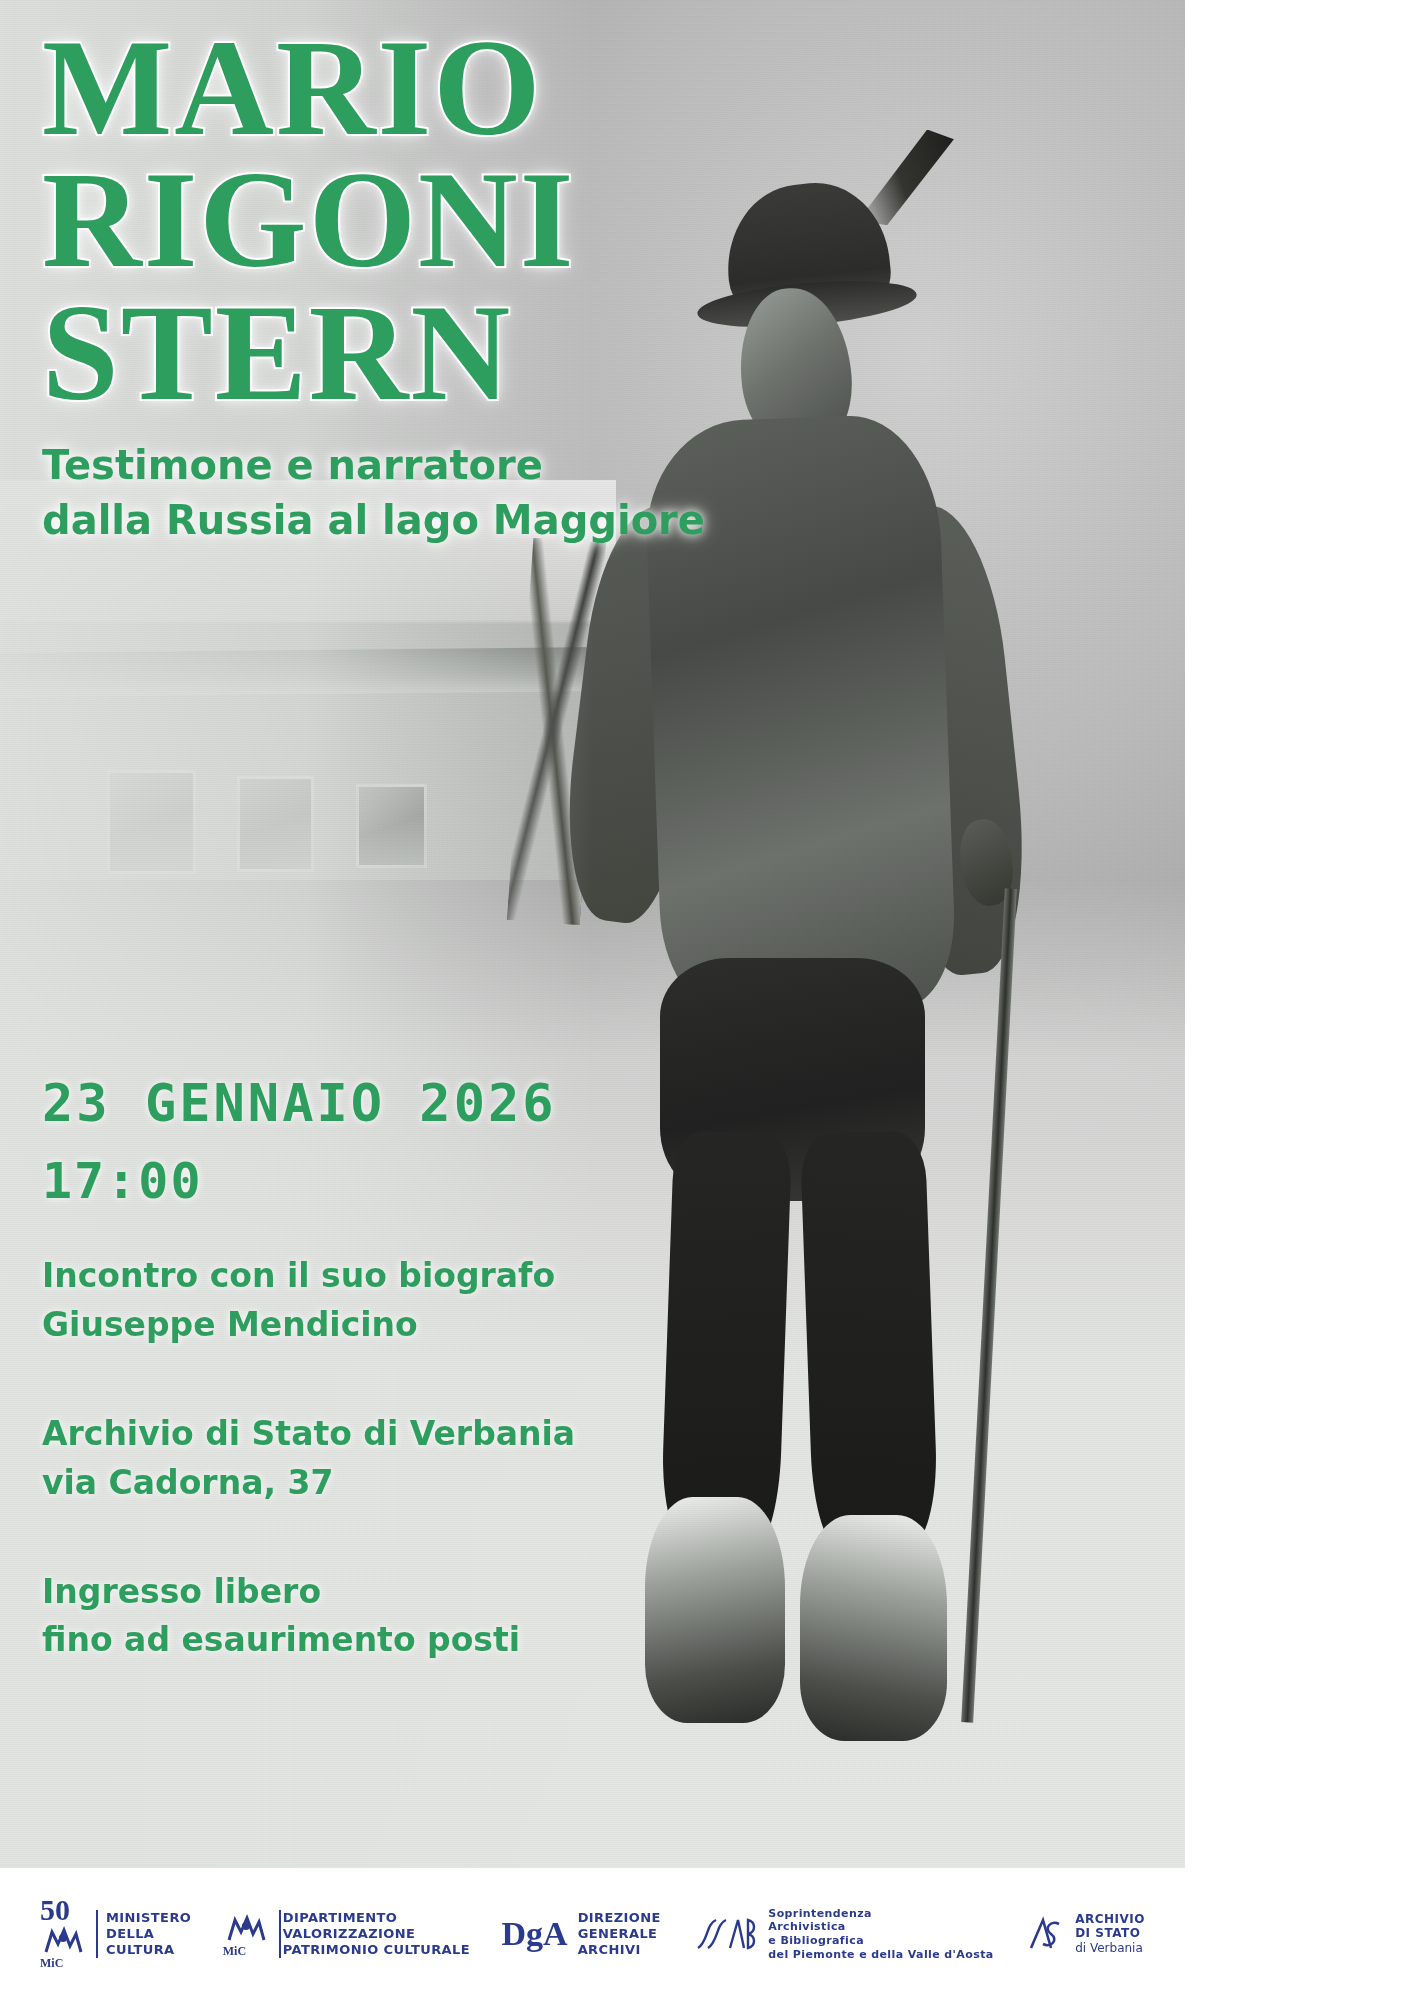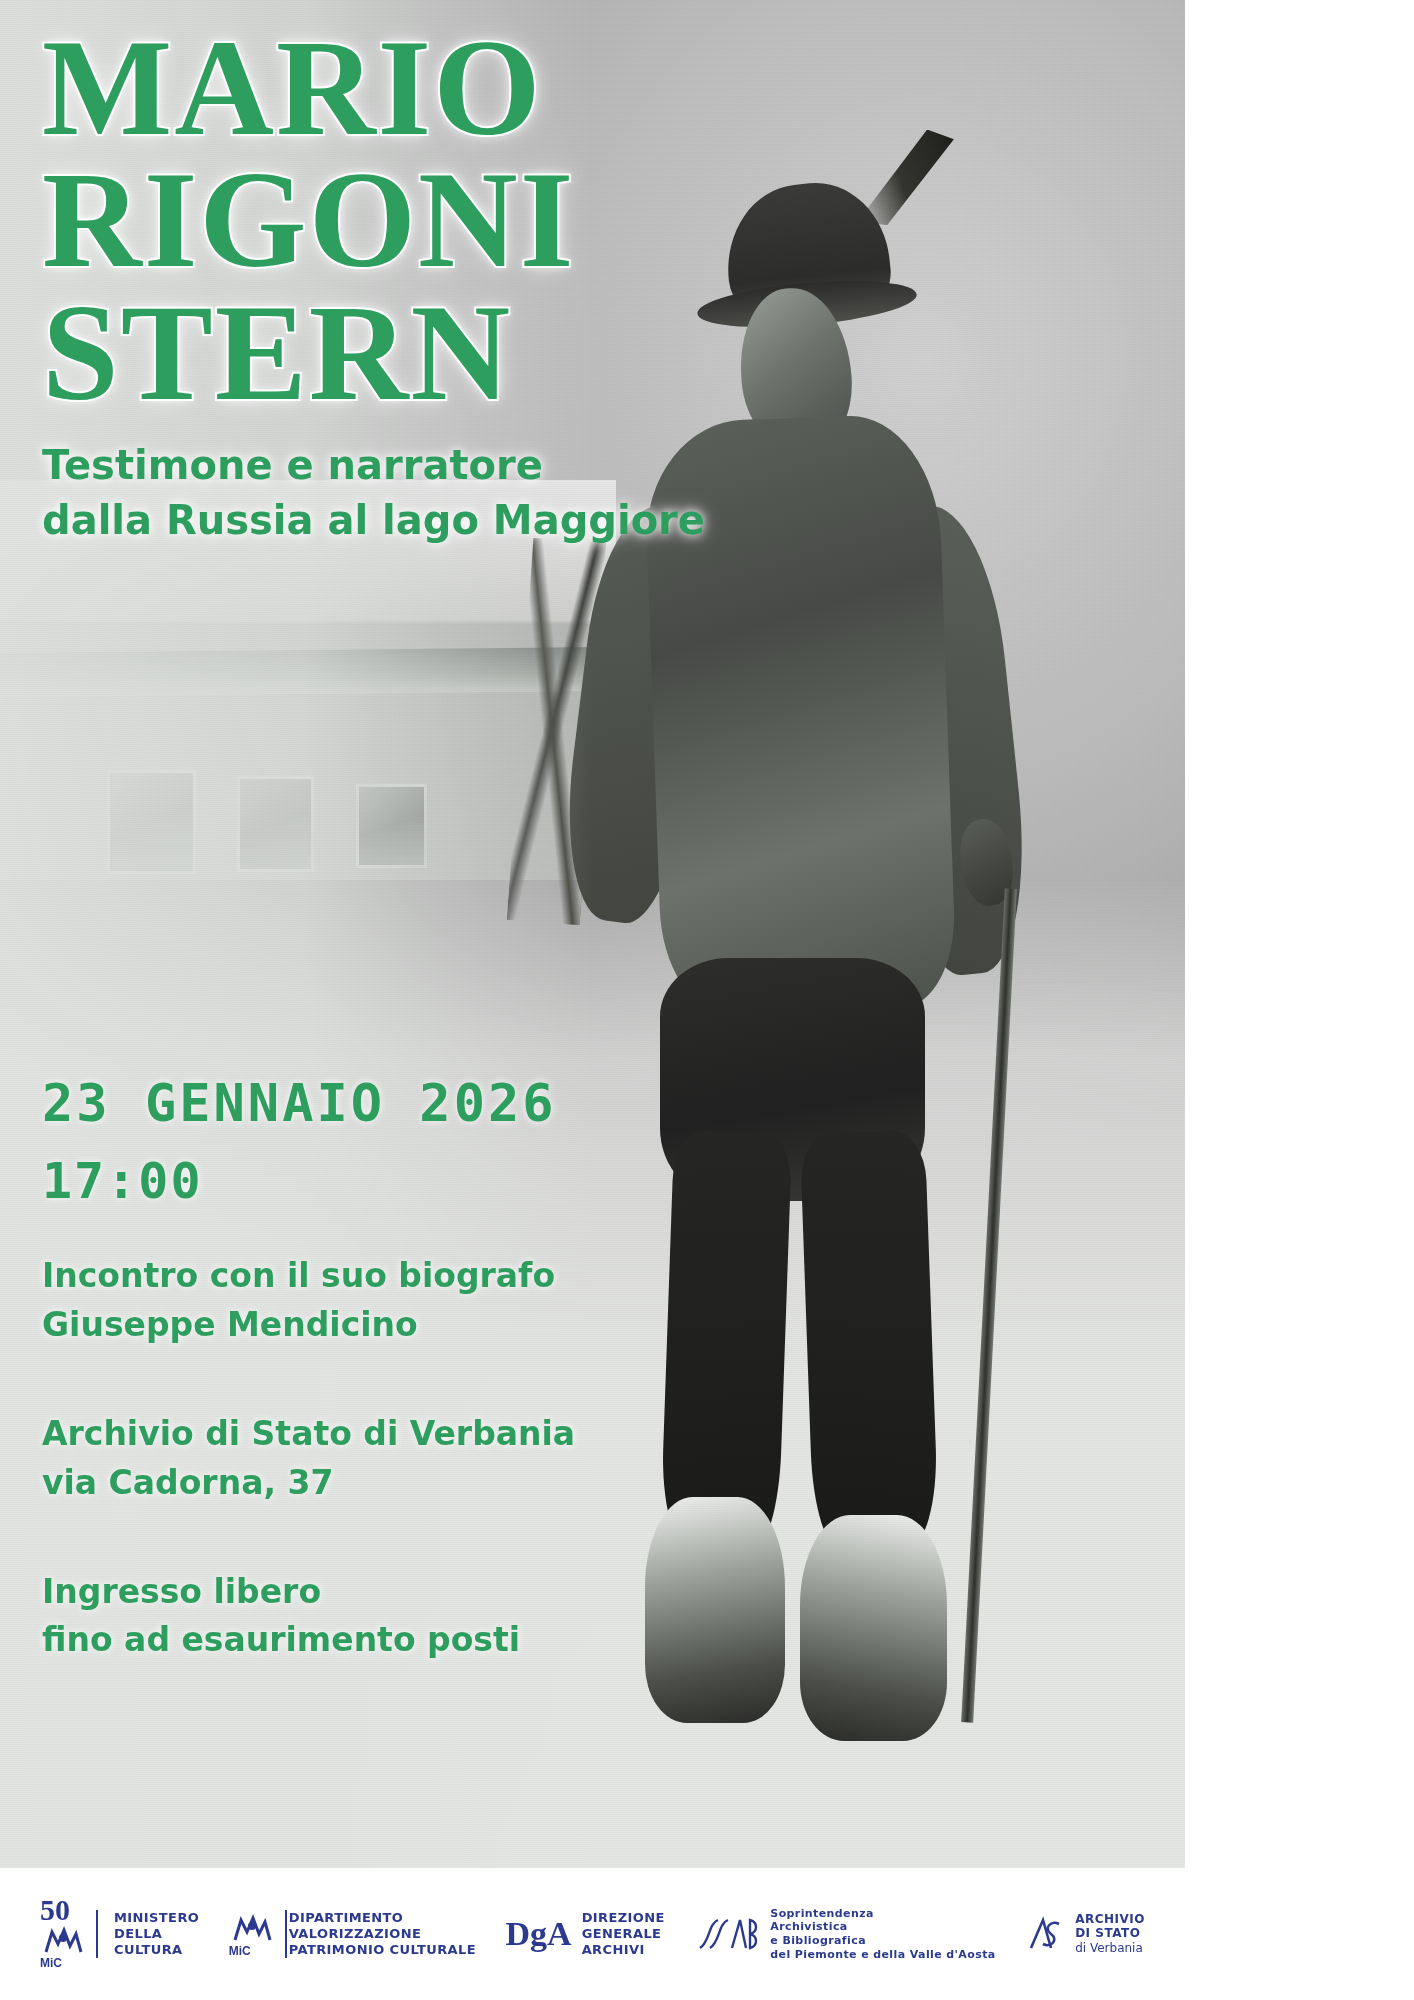--- a/index.html
+++ b/index.html
@@ -257,21 +257,21 @@
     font-family: "DejaVu Sans", sans-serif;
     font-weight: 700;
     color: #2b3a8f;
     font-size: 13px;
     line-height: 1.25;
     letter-spacing: .4px;
     text-transform: uppercase;
     white-space: pre-line;
   }
   .logo-text.small { font-size: 11px; text-transform: none; font-weight: 700; }
-  .logo-1 .logo-text { border-left: 2px solid #2b3a8f; padding-left: 16px; }
+  .logo-1 .logo-text { border-left: 2px solid #2b3a8f; padding-left: 8px; }
   .logo-2 .logo-text { border-left: 2px solid #2b3a8f; padding-left: 2px; }
   .dga-word {
     font-family: "Liberation Serif", serif;
     font-weight: 700;
     font-size: 34px;
     color: #2b3a8f;
     letter-spacing: 0;
   }
   .arch-word {
     font-family: "DejaVu Sans", sans-serif;
@@ -288,21 +288,21 @@
     color: #2b3a8f;
   }
   .fifty {
     font-family: "Liberation Serif", serif;
     font-weight: 700;
     font-size: 30px;
     color: #2b3a8f;
     line-height: .8;
   }
   .mic-tag {
-    font-family: Liberation Sans, sans-serif;
+    font-family: Liberation Serif, serif;
     font-weight: 700;
     font-size: 12px;
     color: #2b3a8f;
   }
 </style>
 </head>
 <body>
 
 <div id="poster">
 

